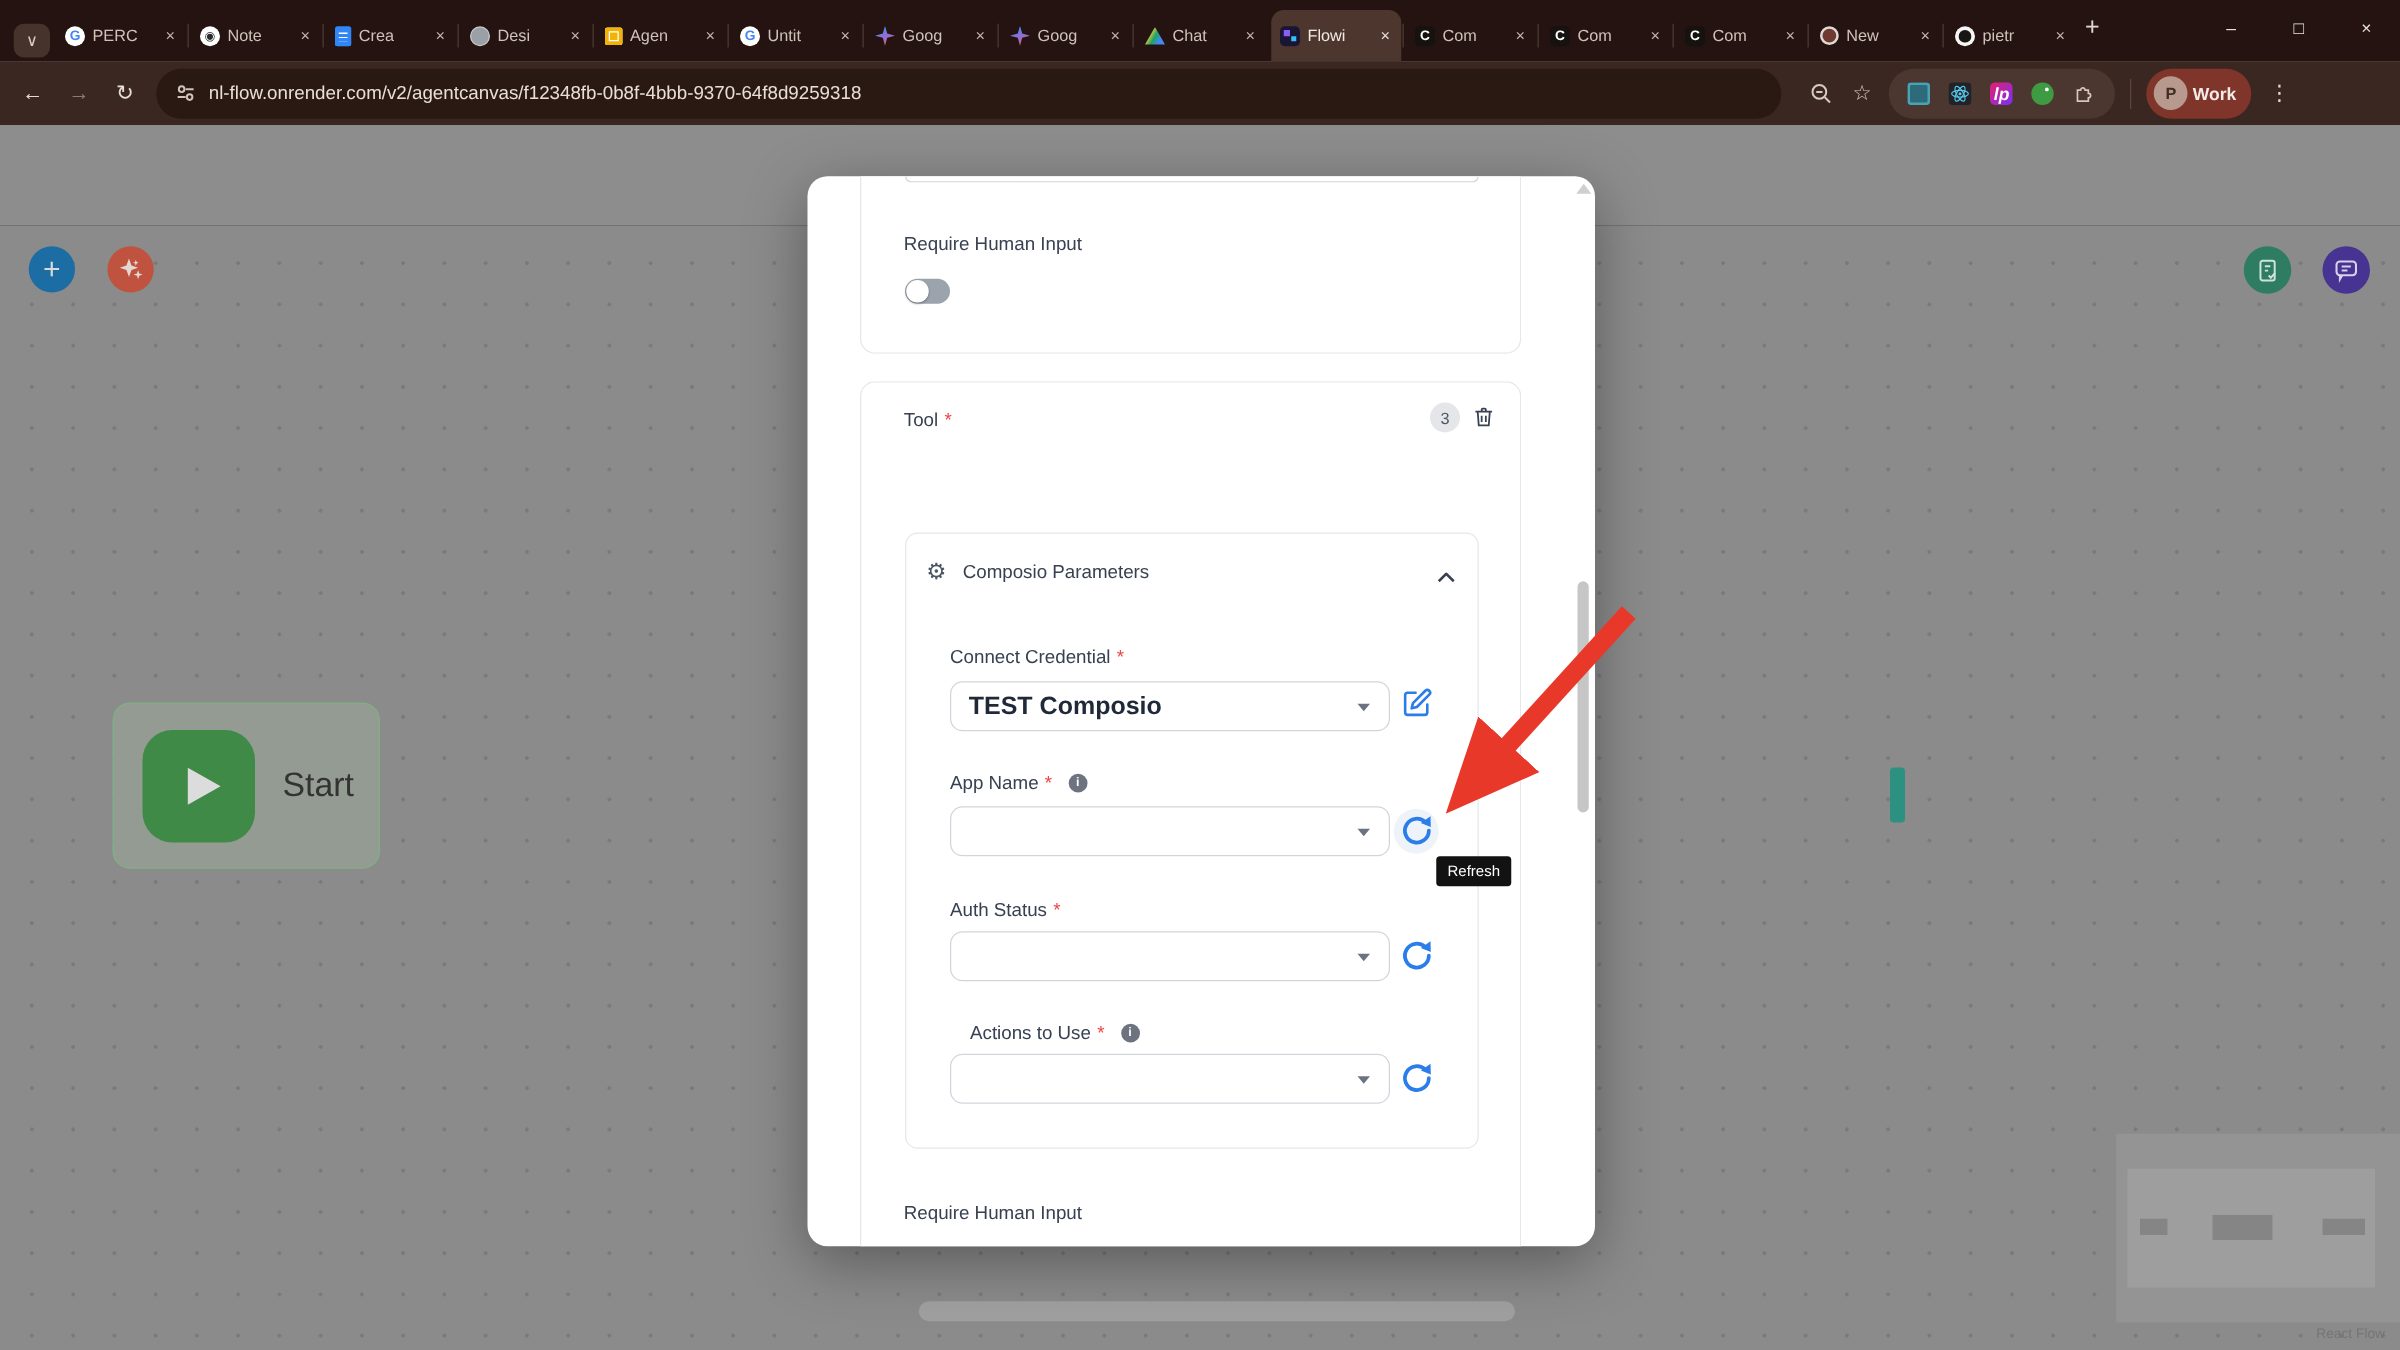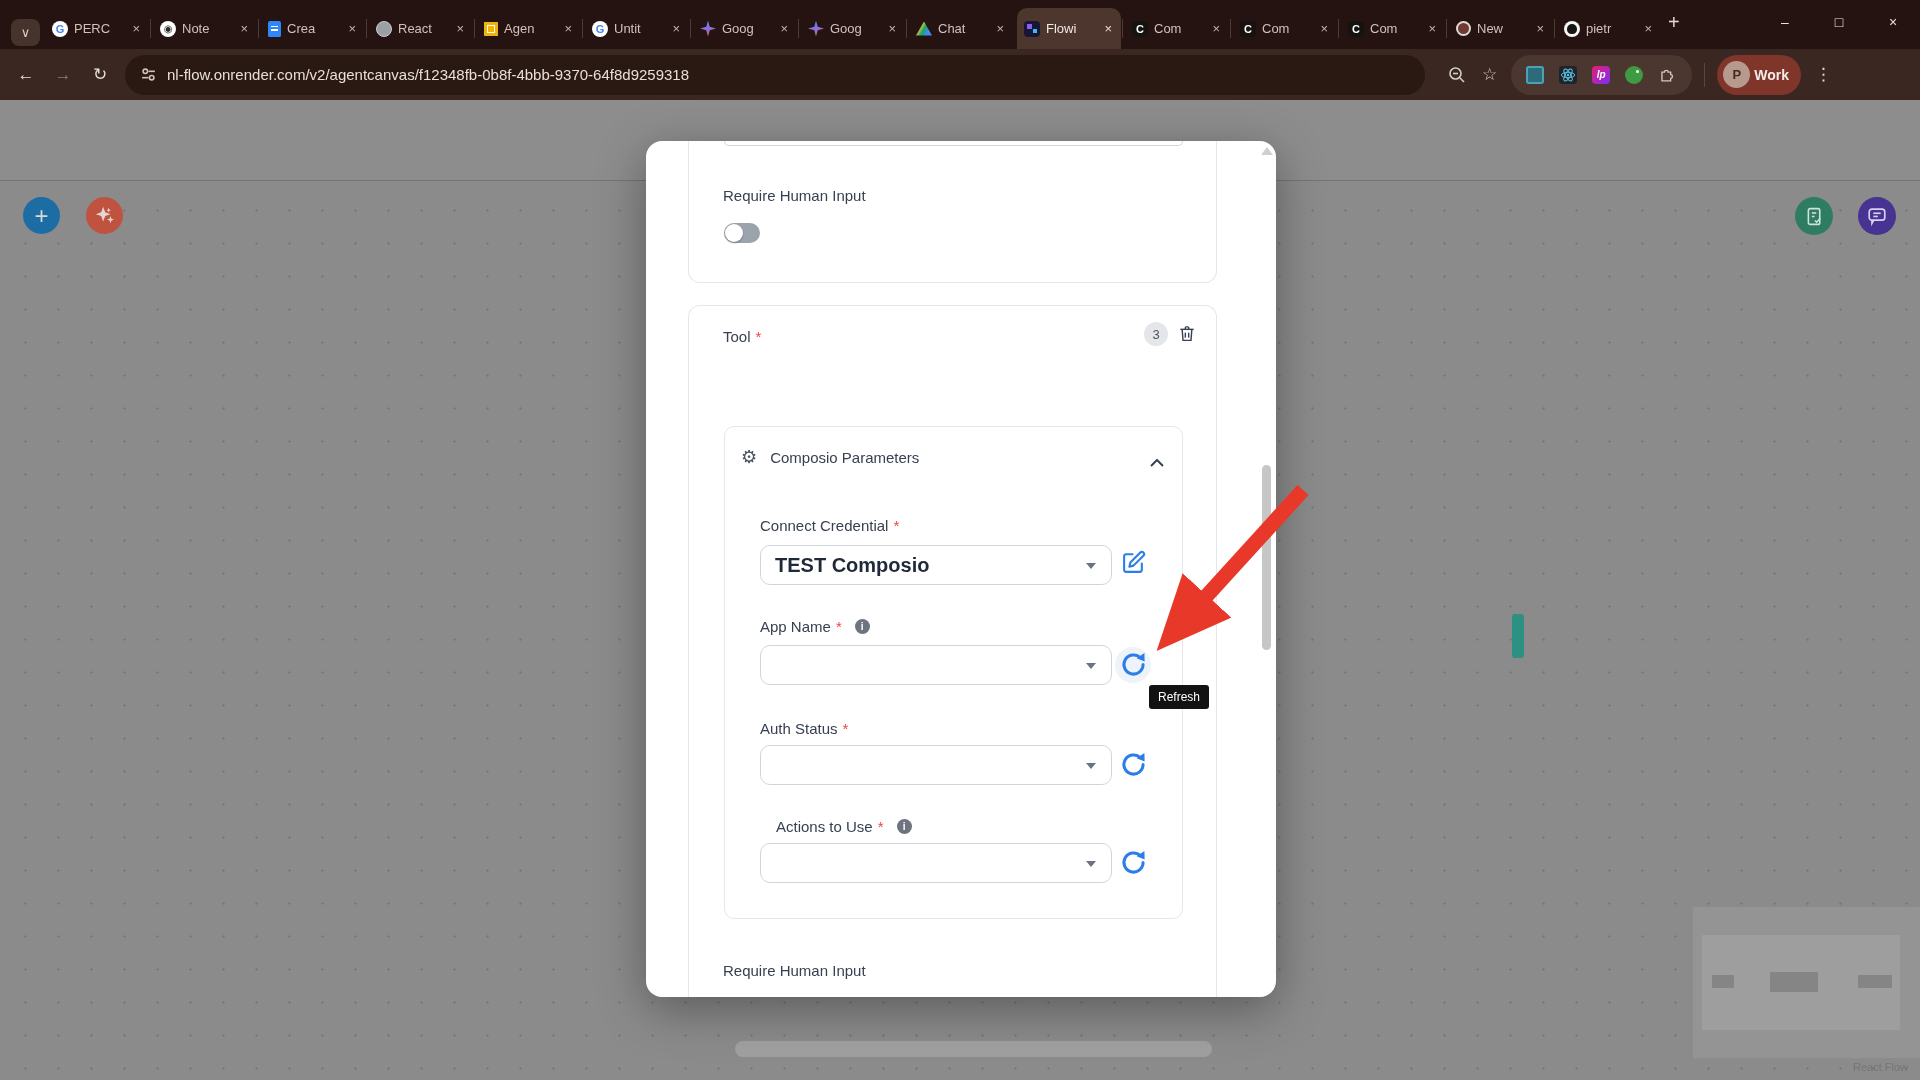--- a/index.html
+++ b/index.html
@@ -53,21 +53,21 @@
   .navicon.fwd { color:#8d7a71; }
   .addresspill { margin-left:12px; width:1300px; height:40px; border-radius:20px; background:#2a1912;
     display:flex; align-items:center; flex:none; }
   .urltext { color:#e9ded8; font-size:15px; margin-left:10px; }
   .extpill { height:40px; border-radius:20px; background:#4b372f; display:flex; align-items:center;
     gap:15px; padding:0 15px; margin-left:14px; flex:none; }
   .eico { width:18px; height:18px; position:relative; display:flex; align-items:center; justify-content:center; }
   .eico-teal { background:#2e6b7a; border-radius:3px; box-shadow:inset 0 0 0 2px #49a3b5; }
   .eico-react { background:#20232a; border-radius:3px; }
   .eico-lp { background:linear-gradient(135deg,#e61e6e,#7b2ff7); border-radius:4px; color:#fff;
-    font-size:10px; font-style:italic; font-weight:bold; }
+    font-size:14px; font-style:italic; font-weight:bold; }
   .eico-dino { background:#3f9b41; border-radius:50%; }
   .eico-dino i { position:absolute; width:3px; height:3px; background:#fff; border-radius:50%; right:4px; top:4px; }
   .vdivider { width:1px; height:24px; background:#5a463d; margin:0 12px; }
   .workchip { height:40px; border-radius:20px; background:#7f352a; display:flex; align-items:center;
     padding:0 12px 0 6px; flex:none; }
   .avatar { width:27px; height:27px; border-radius:50%; background:#b79a8d; color:#402d24;
     font-weight:bold; font-size:13px; display:flex; align-items:center; justify-content:center; }
   .worklabel { color:#f4ece8; font-weight:600; font-size:14px; margin-left:4px; }
   .kebab { color:#e3d9d4; font-size:17px; margin-left:14px; }
 
@@ -179,21 +179,21 @@
         </div>
       <div class="tab">
           <span class="fav fav-docs">
             <i></i>
           </span>
           <span class="tlabel">Crea</span>
           <span class="tclose">×</span>
         </div>
       <div class="tab">
           <span class="fav fav-globe"></span>
-          <span class="tlabel">React</span>
+          <span class="tlabel">Desi</span>
           <span class="tclose">×</span>
         </div>
       <div class="tab">
           <span class="fav fav-yellow"></span>
           <span class="tlabel">Agen</span>
           <span class="tclose">×</span>
         </div>
       <div class="tab">
           <span class="fav fav-g">G</span>
           <span class="tlabel">Untit</span>
@@ -335,20 +335,28 @@
   <svg class="edgesvg" width="1920" height="899">
     <defs>
       <linearGradient id="edgeGrad" x1="0" y1="0" x2="1" y2="0">
         <stop offset="0" stop-color="#5fa56b"></stop>
           <stop offset="1" stop-color="#2e9387"></stop>
       </linearGradient>
     </defs>
     <line x1="303" y1="450" x2="1516" y2="450" stroke="url(#edgeGrad)" stroke-width="3.2"></line>
   </svg>
 
+  <div class="node node-start">
+    <div class="nicon">
+      <svg width="42" height="46" viewBox="0 0 24 24">
+          <polygon points="7,3.5 22,12 7,20.5" fill="#dcdcdc"></polygon>
+        </svg>
+    </div>
+    <div class="nlabel">Start</div>
+  </div>
 
   <div class="port"></div>
 
   <div class="cbtn addbtn">
       <span>+</span>
     </div>
   <div class="cbtn magicbtn">
     <svg width="22" height="22" viewBox="0 0 24 24">
       <polygon points="10,2 12.2,8 18,10 12.2,12 10,18 7.8,12 2,10 7.8,8" fill="#e3d7d3"></polygon>
       <polygon points="18,12 19,15 22,16 19,17 18,20 17,17 14,16 17,15" fill="#e3d7d3"></polygon>

